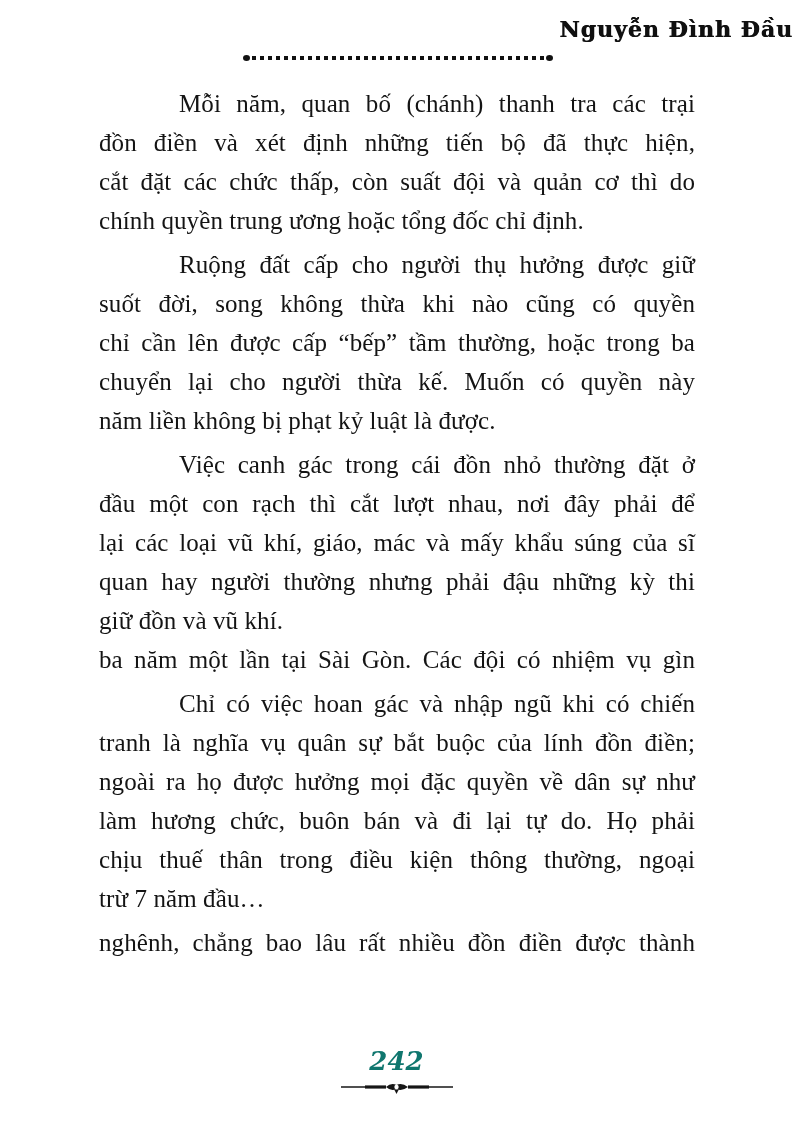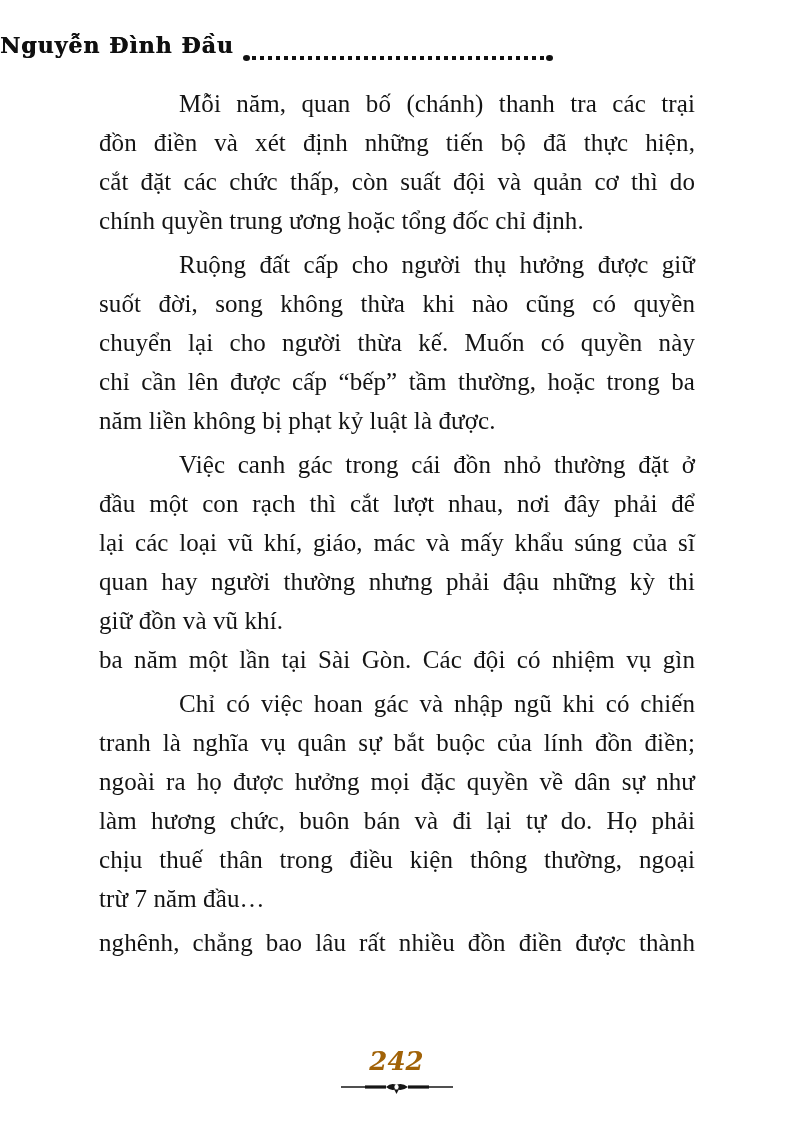--- a/index.html
+++ b/index.html
@@ -16,22 +16,21 @@
     font-family: "Liberation Serif", "DejaVu Serif", serif;
     overflow: hidden;
   }
 
   
   .running-head {
     position: absolute;
     top: 16px;
     left: 0;
     width: 100%;
-    text-align: left;
-    margin-top: 16px;
+    text-align: right;
   }
   .author-name {
     font-family: "DejaVu Serif", serif;
     font-weight: bold;
     font-size: 22px;
     letter-spacing: 1px;
     color: #101010;
     text-shadow: 0.6px 0 0 #101010;
   }
   .dotted-rule {
@@ -85,21 +84,21 @@
     top: 1046px;
     left: 0;
     width: 100%;
     text-align: center;
   }
   .page-number {
     font-family: "DejaVu Serif", serif;
     font-weight: bold;
     font-style: italic;
     font-size: 26px;
-    color: #a16207;
+    color: #0f766e;
     text-align: center;
   }
   .footer-rule {
     position: absolute;
     top: 1080px;
     left: 0;
     width: 100%;
     text-align: center;
     line-height: 0;
   }
@@ -123,22 +122,22 @@
     <div class="para">
       <div class="line indent">Mỗi năm, quan bố (chánh) thanh tra các trại</div>
       <div class="line">đồn điền và xét định những tiến bộ đã thực hiện,</div>
       <div class="line">cắt đặt các chức thấp, còn suất đội và quản cơ thì do</div>
       <div class="line last">chính quyền trung ương hoặc tổng đốc chỉ định.</div>
     </div>
 
     <div class="para">
       <div class="line indent">Ruộng đất cấp cho người thụ hưởng được giữ</div>
       <div class="line">suốt đời, song không thừa khi nào cũng có quyền</div>
+      <div class="line">chỉ cần lên được cấp “bếp” tầm thường, hoặc trong ba</div>
       <div class="line">chuyển lại cho người thừa kế. Muốn có quyền này</div>
-      <div class="line">chỉ cần lên được cấp “bếp” tầm thường, hoặc trong ba</div>
       <div class="line last">năm liền không bị phạt kỷ luật là được.</div>
     </div>
 
     <div class="para">
       <div class="line indent">Việc canh gác trong cái đồn nhỏ thường đặt ở</div>
       <div class="line">đầu một con rạch thì cắt lượt nhau, nơi đây phải để</div>
       <div class="line">lại các loại vũ khí, giáo, mác và mấy khẩu súng của sĩ</div>
       <div class="line">quan hay người thường nhưng phải đậu những kỳ thi</div>
       <div class="line last">giữ đồn và vũ khí.</div>
       <div class="line">ba năm một lần tại Sài Gòn. Các đội có nhiệm vụ gìn</div>

